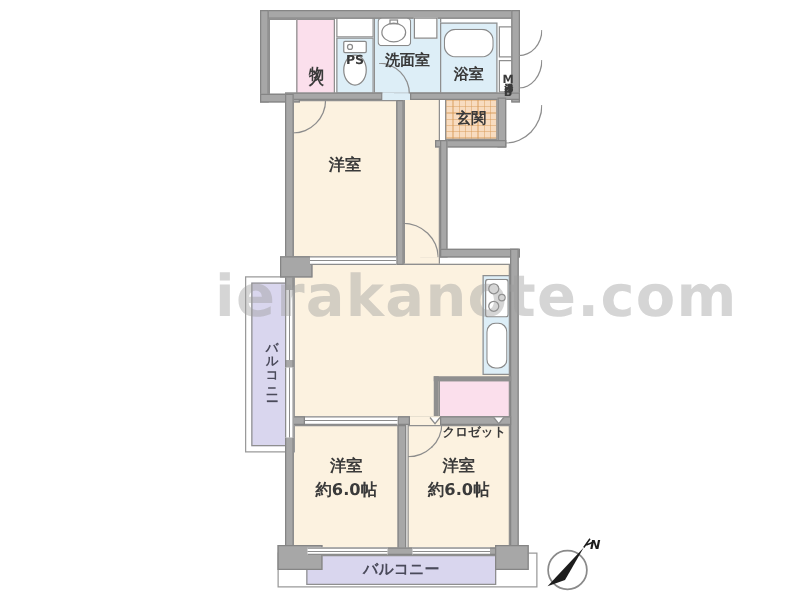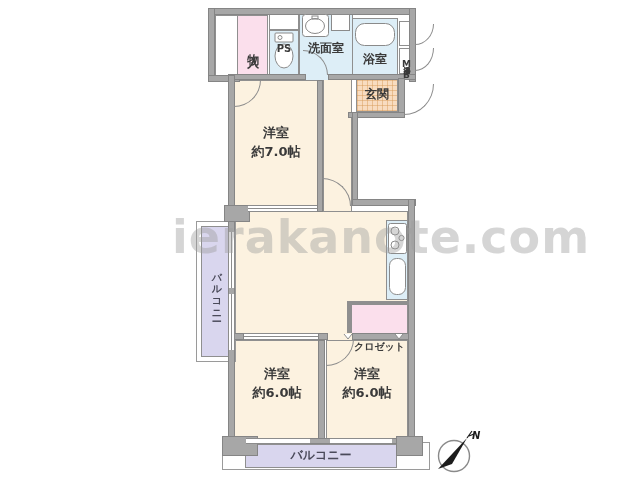--- a/index.html
+++ b/index.html
@@ -159,21 +159,20 @@
   <div class="lbl lbl-xs center" style="left:269px;top:13px;width:30px;height:17px;">PS</div>
   <div class="lbl lbl-sm" style="left:299px;top:40px;width:54px;">洗面室</div>
   <div class="lbl lbl-sm" style="left:352px;top:51px;width:46px;">浴室</div>
   <div class="lbl center" style="left:399px;top:21px;width:15px;height:25px;margin-top:36px;">
         <span class="mb-stack">MB</span>
       </div>
   <div class="lbl vtext center" style="left:399px;top:48px;width:15px;height:26px;font-size:7px;letter-spacing:0;">湯沸器</div>
   <div class="lbl lbl-sm center" style="left:356px;top:78px;width:42px;height:34px;">玄関</div>
   <div class="lbl" style="left:234px;top:124px;width:84px;">
     <div>洋室</div>
-    <div>約7.0帖</div>
   </div>
   <div class="lbl" style="left:234px;top:246px;width:174px;">
   </div>
   <div class="lbl lbl-xs center" style="left:351px;top:304px;width:57px;height:30px;">クロゼット</div>
   <div class="lbl" style="left:234px;top:365px;width:86px;">
     <div>洋室</div>
     <div>約6.0帖</div>
   </div>
   <div class="lbl" style="left:326px;top:365px;width:82px;">
     <div>洋室</div>

